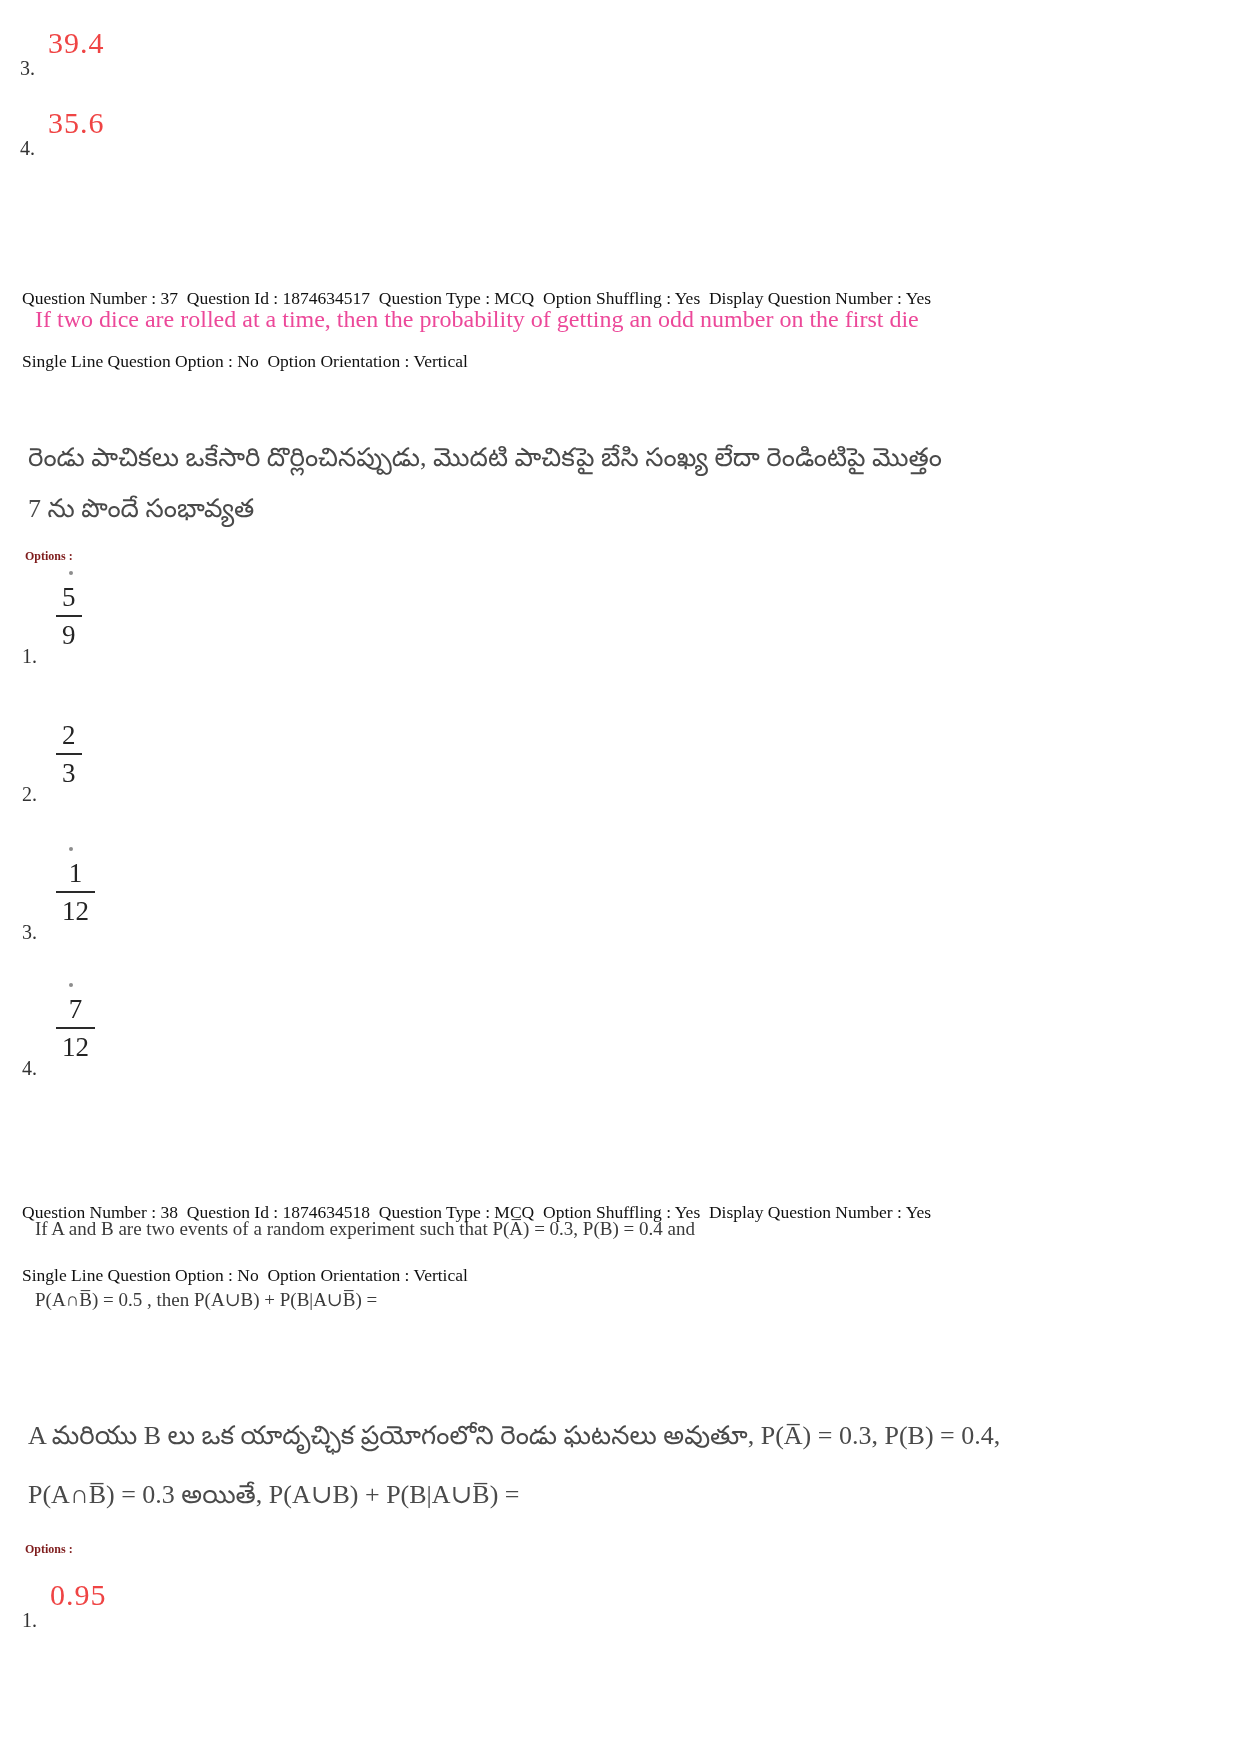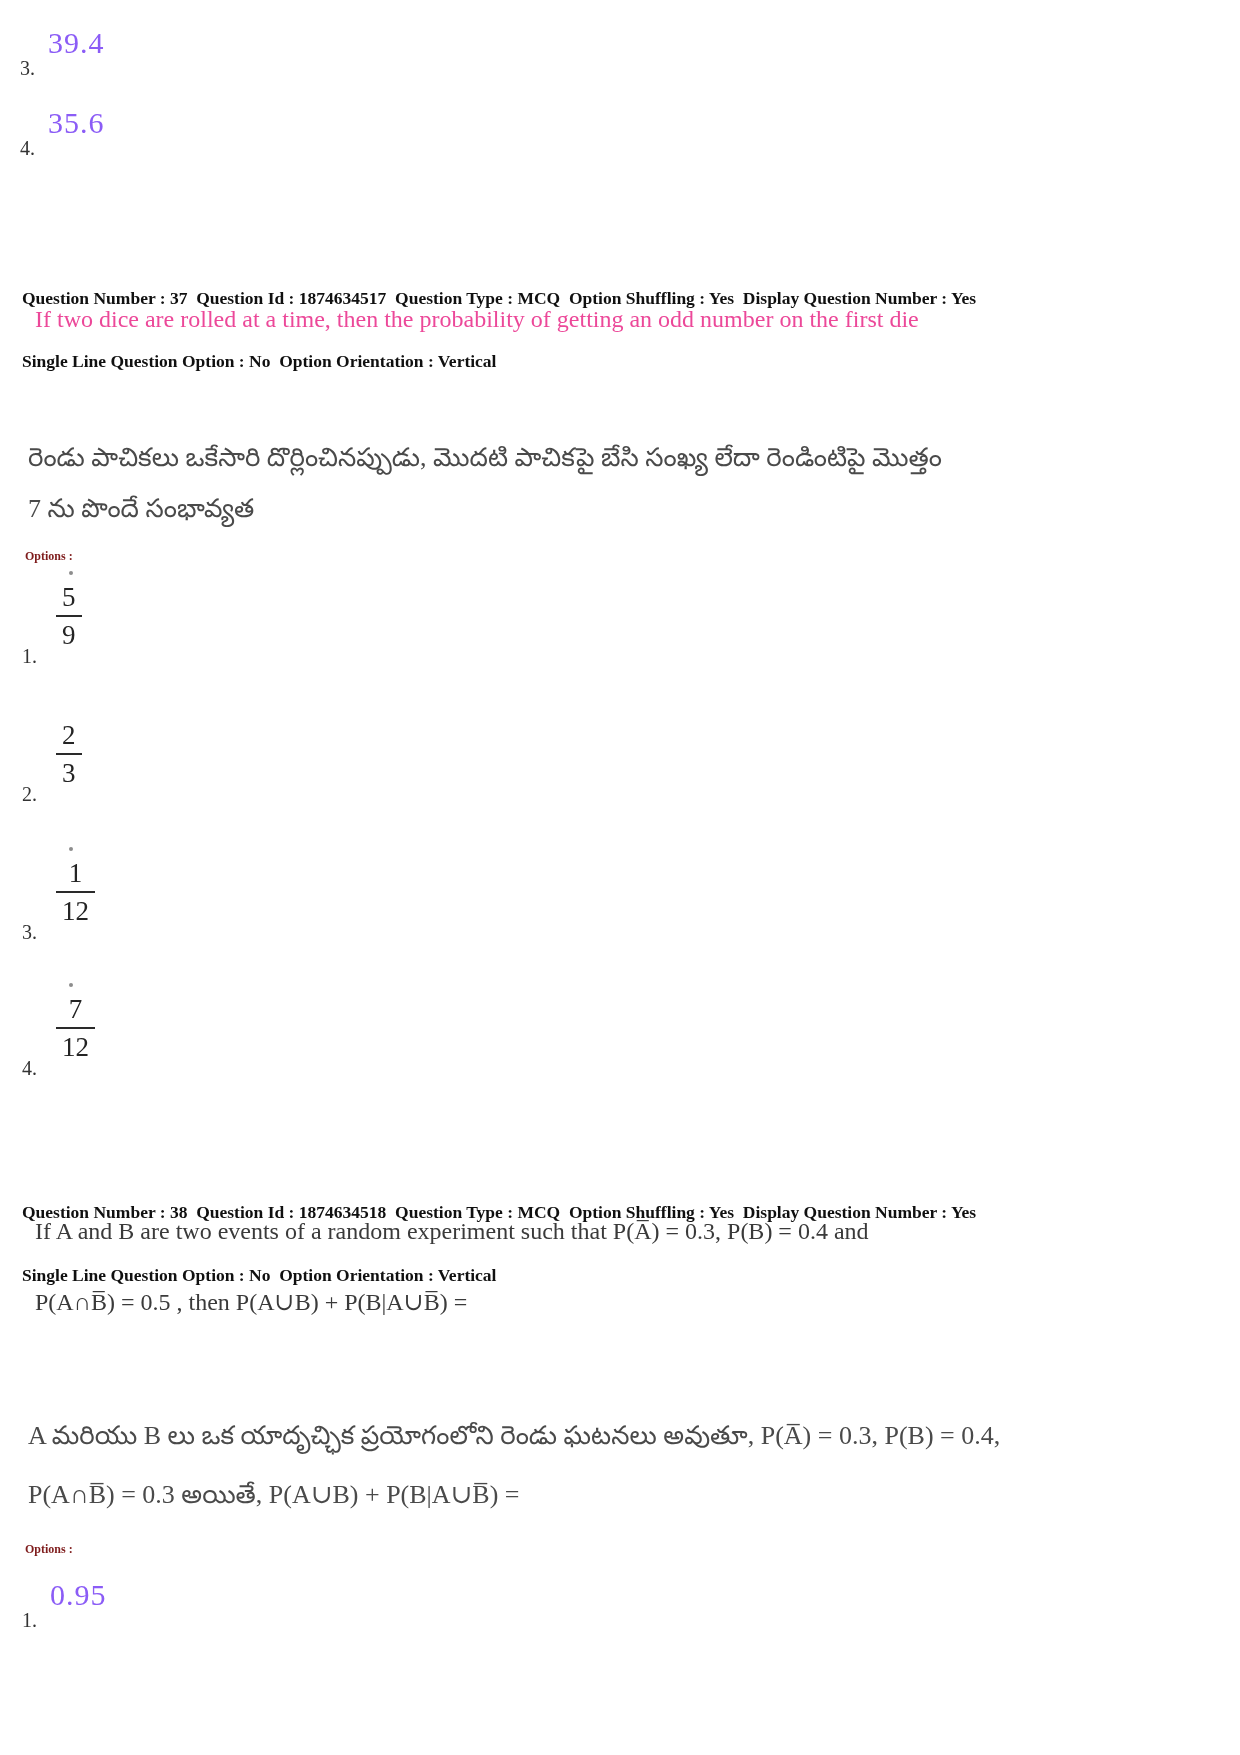--- a/index.html
+++ b/index.html
@@ -11,40 +11,40 @@
     font-family: "Liberation Serif", "DejaVu Serif", serif;
     color: #1a1a1a;
     overflow: hidden;
   }
 
   
   .q-header {
     position: absolute;
     left: 22px;
     width: 1190px;
-    font-weight: bold;
+    font-weight: normal;
     font-size: 17.5px;
     line-height: 21px;
     color: #101010;
     white-space: pre-wrap;
   }
 
   
   .q-en {
     position: absolute;
     left: 35px;
     font-size: 24px;
     line-height: 37px;
     color: #ec4899;
     white-space: nowrap;
   }
   .q-line-abs {
     position: absolute;
     left: 35px;
-    font-size: 24px;
+    font-size: 19px;
     color: #3a3a3a;
     white-space: nowrap;
   }
 
   
   .q-te {
     position: absolute;
     left: 28px;
     font-size: 26px;
     color: #4a4a4a;
@@ -62,21 +62,21 @@
   }
 
   
   .opt-plain { position: absolute; left: 20px; height: 46px; }
   .opt-plain .opt-num {
     position: absolute; left: 0; bottom: -8px;
     font-size: 20px; color: #333333;
   }
   .opt-plain .opt-val {
     display: block; padding-left: 28px;
-    font-size: 30px; color: #8b5cf6; letter-spacing: 1px; text-align: right;
+    font-size: 30px; color: #ef4444; letter-spacing: 1px; text-align: right;
   }
 
   
   .opt-frac { position: absolute; left: 22px; height: 92px; }
   .opt-frac .opt-num {
     position: absolute; left: 0; bottom: 0;
     font-size: 20px; color: #333333;
   }
   .fraction {
     position: absolute; left: 34px; top: 6px;

